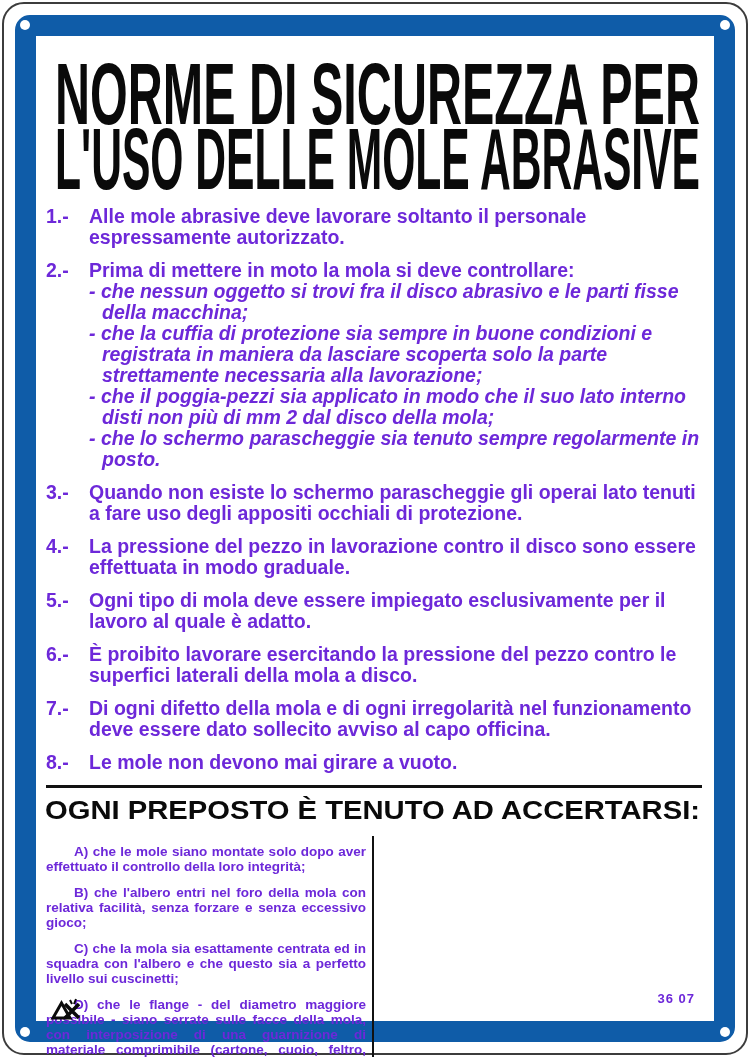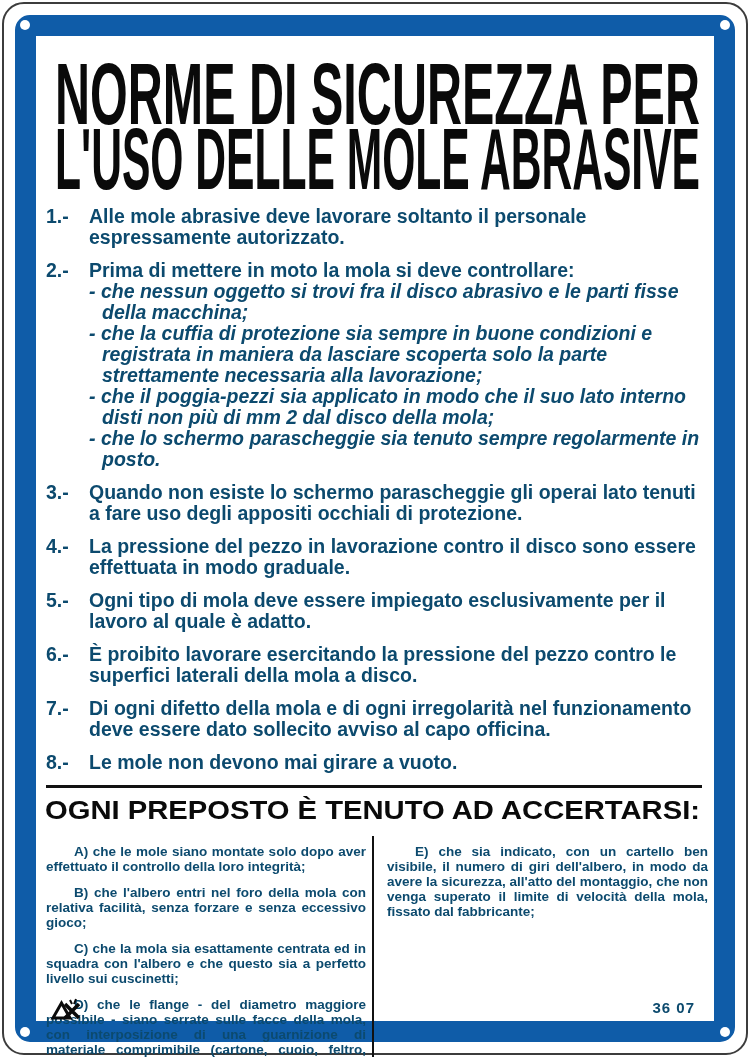--- a/index.html
+++ b/index.html
@@ -13,21 +13,21 @@
   .edge{position:absolute;inset:2px;border:2px solid #3c3c3c;border-radius:22px;}
   
   .frame{position:absolute;inset:15px;border:21px solid #0f5ca8;border-radius:15px;}
   
   .hole{position:absolute;width:10px;height:10px;border-radius:50%;background:#ffffff;}
   .hole.tl{left:20px;top:20px;}
   .hole.tr{right:20px;top:20px;}
   .hole.bl{left:20px;bottom:20px;}
   .hole.br{right:20px;bottom:20px;}
 
-  .content{position:absolute;left:38px;top:38px;right:38px;bottom:35px;color:#0c4a6e;}
+  .content{position:absolute;left:38px;top:38px;right:38px;bottom:35px;color:#6d28d9;}
 
   .title-svg{display:block;margin-top:10px;}
   .title-svg text, .heading-svg text{
     font-family:"Liberation Sans",sans-serif;font-weight:bold;fill:#0a0a0a;
   }
 
   .rules{margin:8px 4px 0 8px;font-weight:bold;font-size:19.5px;line-height:21px;}
   .rule{display:flex;margin-bottom:12px;}
   .num{flex:0 0 43px;width:43px;}
   .rbody{flex:1;}
@@ -38,21 +38,21 @@
   .heading-svg{display:block;margin:0;}
 
   .columns{display:flex;margin:10px 4px 0 8px;}
   .colL{width:320px;}
   .vdiv{width:2px;background:#111;margin-left:6px;}
   .colR{flex:1;padding-left:13px;}
   .colp{margin:8px 0 11px 0;font-size:13.5px;line-height:15px;font-weight:bold;
         text-align:justify;text-indent:28px;}
 
   .logo{position:absolute;left:12px;bottom:1px;}
-  .code{position:absolute;right:17px;bottom:6px;font-weight:bold;font-size:15px;letter-spacing:1px;}
+  .code{position:absolute;right:17px;bottom:16px;font-weight:bold;font-size:13px;letter-spacing:1px;}
 </style>
 </head>
 <body>
 
 <div class="sign">
   <div class="edge"></div>
   <div class="frame"></div>
   <div class="hole tl"></div>
   <div class="hole tr"></div>
   <div class="hole bl"></div>
@@ -128,21 +128,20 @@
 
     <div class="columns">
       <div class="colL">
           <p class="colp">A) che le mole siano montate solo dopo aver effettuato il controllo della loro integrità;</p>
           <p class="colp">B) che l'albero entri nel foro della mola con relativa facilità, senza forzare e senza eccessivo gioco;</p>
           <p class="colp">C) che la mola sia esattamente centrata ed in squadra con l'albero e che questo sia a perfetto livello sui cuscinetti;</p>
           <p class="colp">D) che le flange - del diametro maggiore possibile - siano serrate sulle facce della mola, con interposizione di una guarnizione di materiale comprimibile (cartone, cuoio, feltro, gomma, piombo, ecc);</p>
         </div>
       <div class="vdiv"></div>
       <div class="colR">
-          <p class="colp">E) che sia indicato, con un cartello ben visibile, il numero di giri dell'albero, in modo da avere la sicurezza, all'atto del montaggio, che non venga superato il limite di velocità della mola, fissato dal fabbricante;</p>
         </div>
     </div>
 
     <svg class="logo" width="33" height="23" viewBox="0 0 33 23">
       <path d="M3 20 L11.5 5 L20 20 Z" fill="none" stroke="#0b0b0b" stroke-width="3"></path>
       <path d="M15 6 L29 20 M29 6 L15 20" stroke="#0b0b0b" stroke-width="3.6"></path>
       <path d="M20 2 L22 6 M26 1 L24 6" stroke="#0b0b0b" stroke-width="2"></path>
     </svg>
 
     <div class="code">36 07</div>

